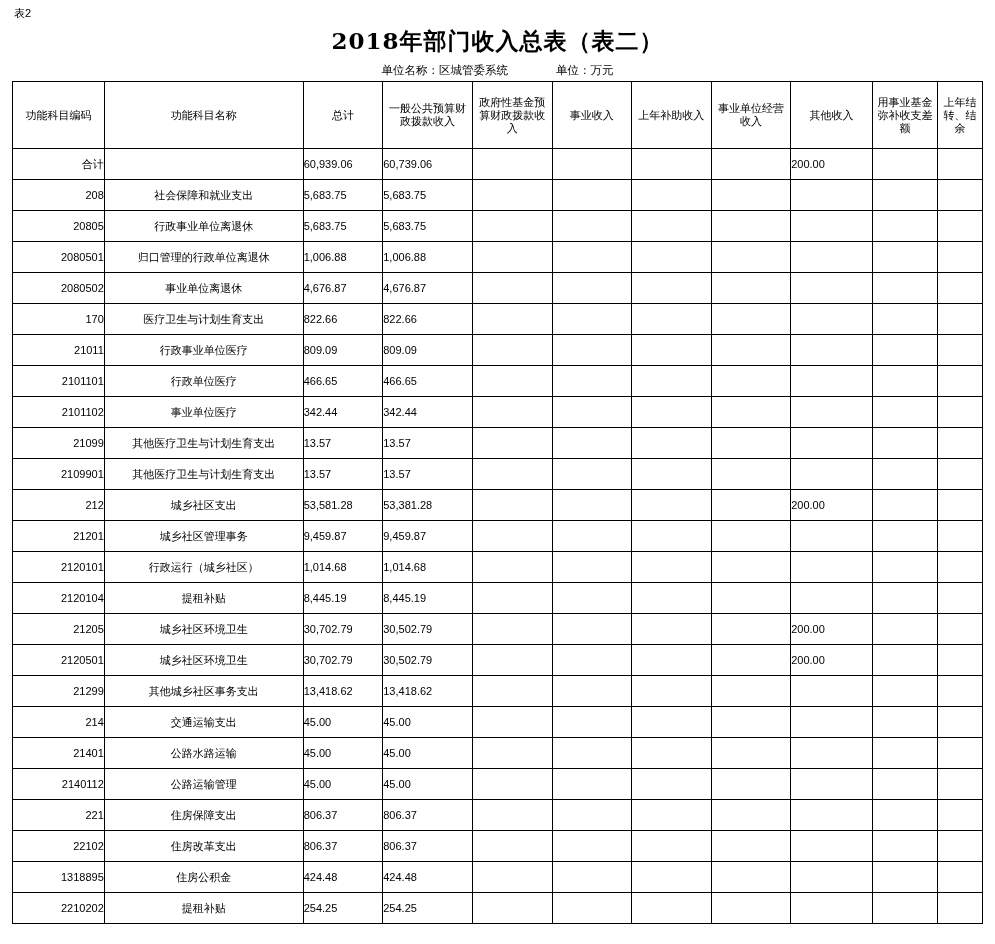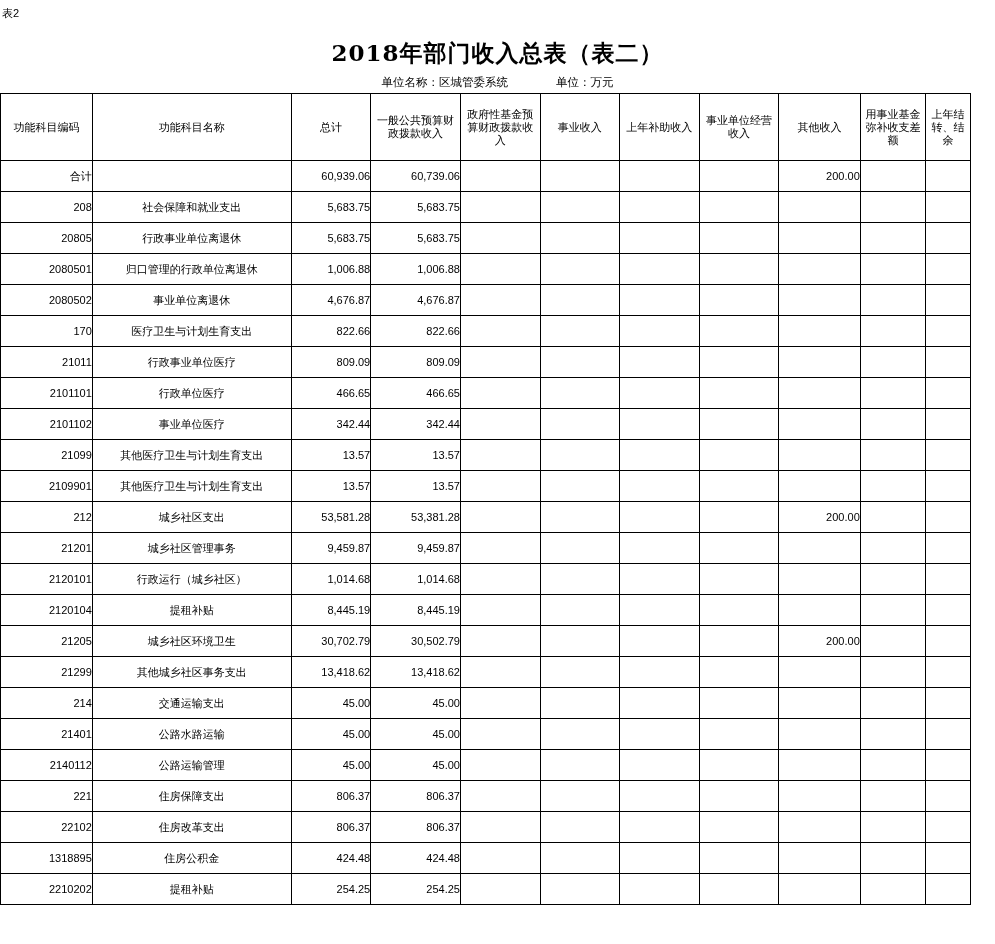--- a/index.html
+++ b/index.html
@@ -12,35 +12,35 @@
     height: 944px;
     font-family: "Liberation Sans", sans-serif;
     color: #000000;
     -webkit-font-smoothing: antialiased;
   }
   .page {
     position: relative;
     width: 995px;
     height: 932px;
     box-sizing: border-box;
-    padding: 0 0;
+    padding: 0 12px;
   }
   .sheet-tag {
     font-size: 11px;
     padding-top: 6px;
     padding-left: 2px;
     line-height: 14px;
   }
   .doc-title {
     text-align: center;
     font-family: "DejaVu Serif", "Liberation Serif", serif;
     font-weight: bold;
     font-size: 23px;
     letter-spacing: 1px;
-    margin-top: 18px;
+    margin-top: 6px;
     margin-bottom: 6px;
   }
   .meta-row {
     display: flex;
     justify-content: center;
     align-items: flex-end;
     font-size: 11.5px;
     padding: 0 2px 3px 2px;
   }
   .meta-left { white-space: nowrap; }
@@ -74,21 +74,21 @@
     padding-left: 4px;
     font-size: 11px;
     font-family: "Liberation Sans", sans-serif;
   }
   td.name {
     text-align: center;
     padding-left: 6px;
     font-size: 11.5px;
   }
   td.num {
-    text-align: right;
+    text-align: left;
     padding-right: 6px;
     font-size: 11px;
     font-family: "Liberation Sans", sans-serif;
   }
   td.blank { }
   
   .lvl0 { padding-left: 2px; }
   .lvl1 { padding-left: 10px; }
   .lvl2 { padding-left: 18px; }
   .nm0 { padding-left: 6px; }
@@ -341,20 +341,33 @@
           <td class="num">30,502.79</td>
           <td class="blank"></td>
           <td class="blank"></td>
           <td class="blank"></td>
           <td class="blank"></td>
           <td class="num">200.00</td>
           <td class="blank"></td>
           <td class="blank"></td>
         </tr>
         <tr>
+          <td class="code lvl2">2120501</td>
+          <td class="name nm2">城乡社区环境卫生</td>
+          <td class="num">30,702.79</td>
+          <td class="num">30,502.79</td>
+          <td class="blank"></td>
+          <td class="blank"></td>
+          <td class="blank"></td>
+          <td class="blank"></td>
+          <td class="num">200.00</td>
+          <td class="blank"></td>
+          <td class="blank"></td>
+        </tr>
+        <tr>
           <td class="code lvl1">21299</td>
           <td class="name nm1">其他城乡社区事务支出</td>
           <td class="num">13,418.62</td>
           <td class="num">13,418.62</td>
           <td class="blank"></td>
           <td class="blank"></td>
           <td class="blank"></td>
           <td class="blank"></td>
           <td class="blank"></td>
           <td class="blank"></td>

